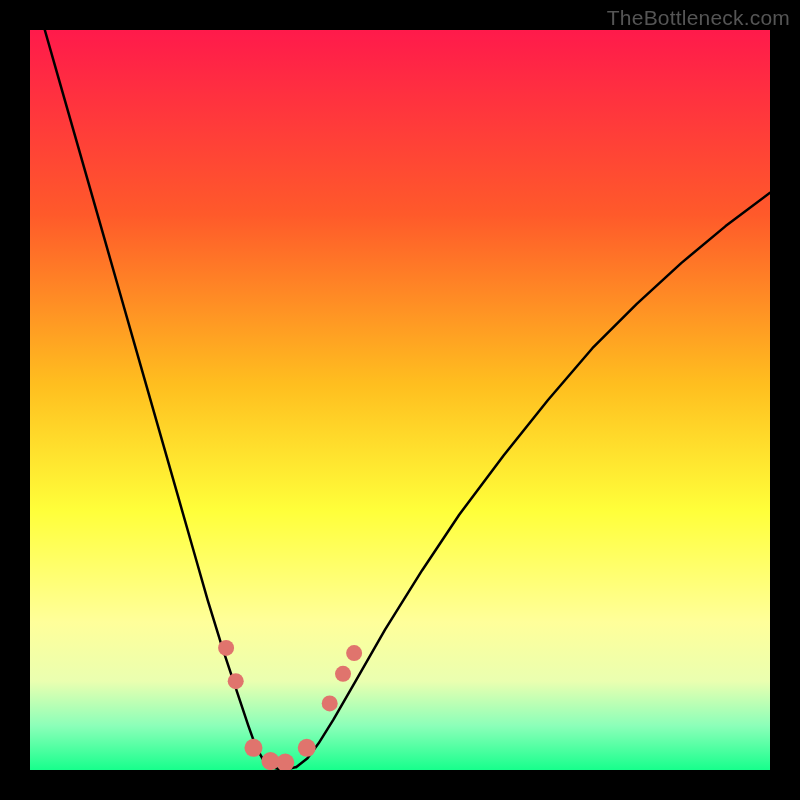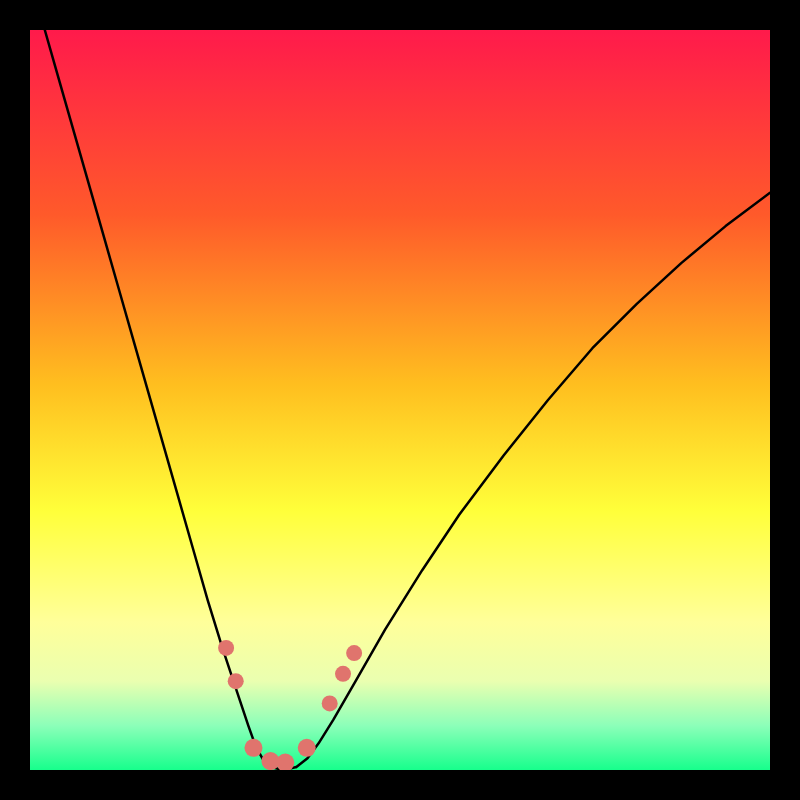--- a/index.html
+++ b/index.html
@@ -69,13 +69,14 @@
           <circle cx="240.50" cy="731.12" r="9" fill="#e0746d"></circle>
           <circle cx="255.30" cy="732.60" r="9" fill="#e0746d"></circle>
           <circle cx="276.76" cy="717.80" r="9" fill="#e0746d"></circle>
           <circle cx="299.70" cy="673.40" r="8" fill="#e0746d"></circle>
           <circle cx="313.02" cy="643.80" r="8" fill="#e0746d"></circle>
           <circle cx="324.12" cy="623.08" r="8" fill="#e0746d"></circle>
         </g>
     </svg>
   </div>
 
+  <div class="watermark">TheBottleneck.com</div>
 </div>
 
 </body></html>

